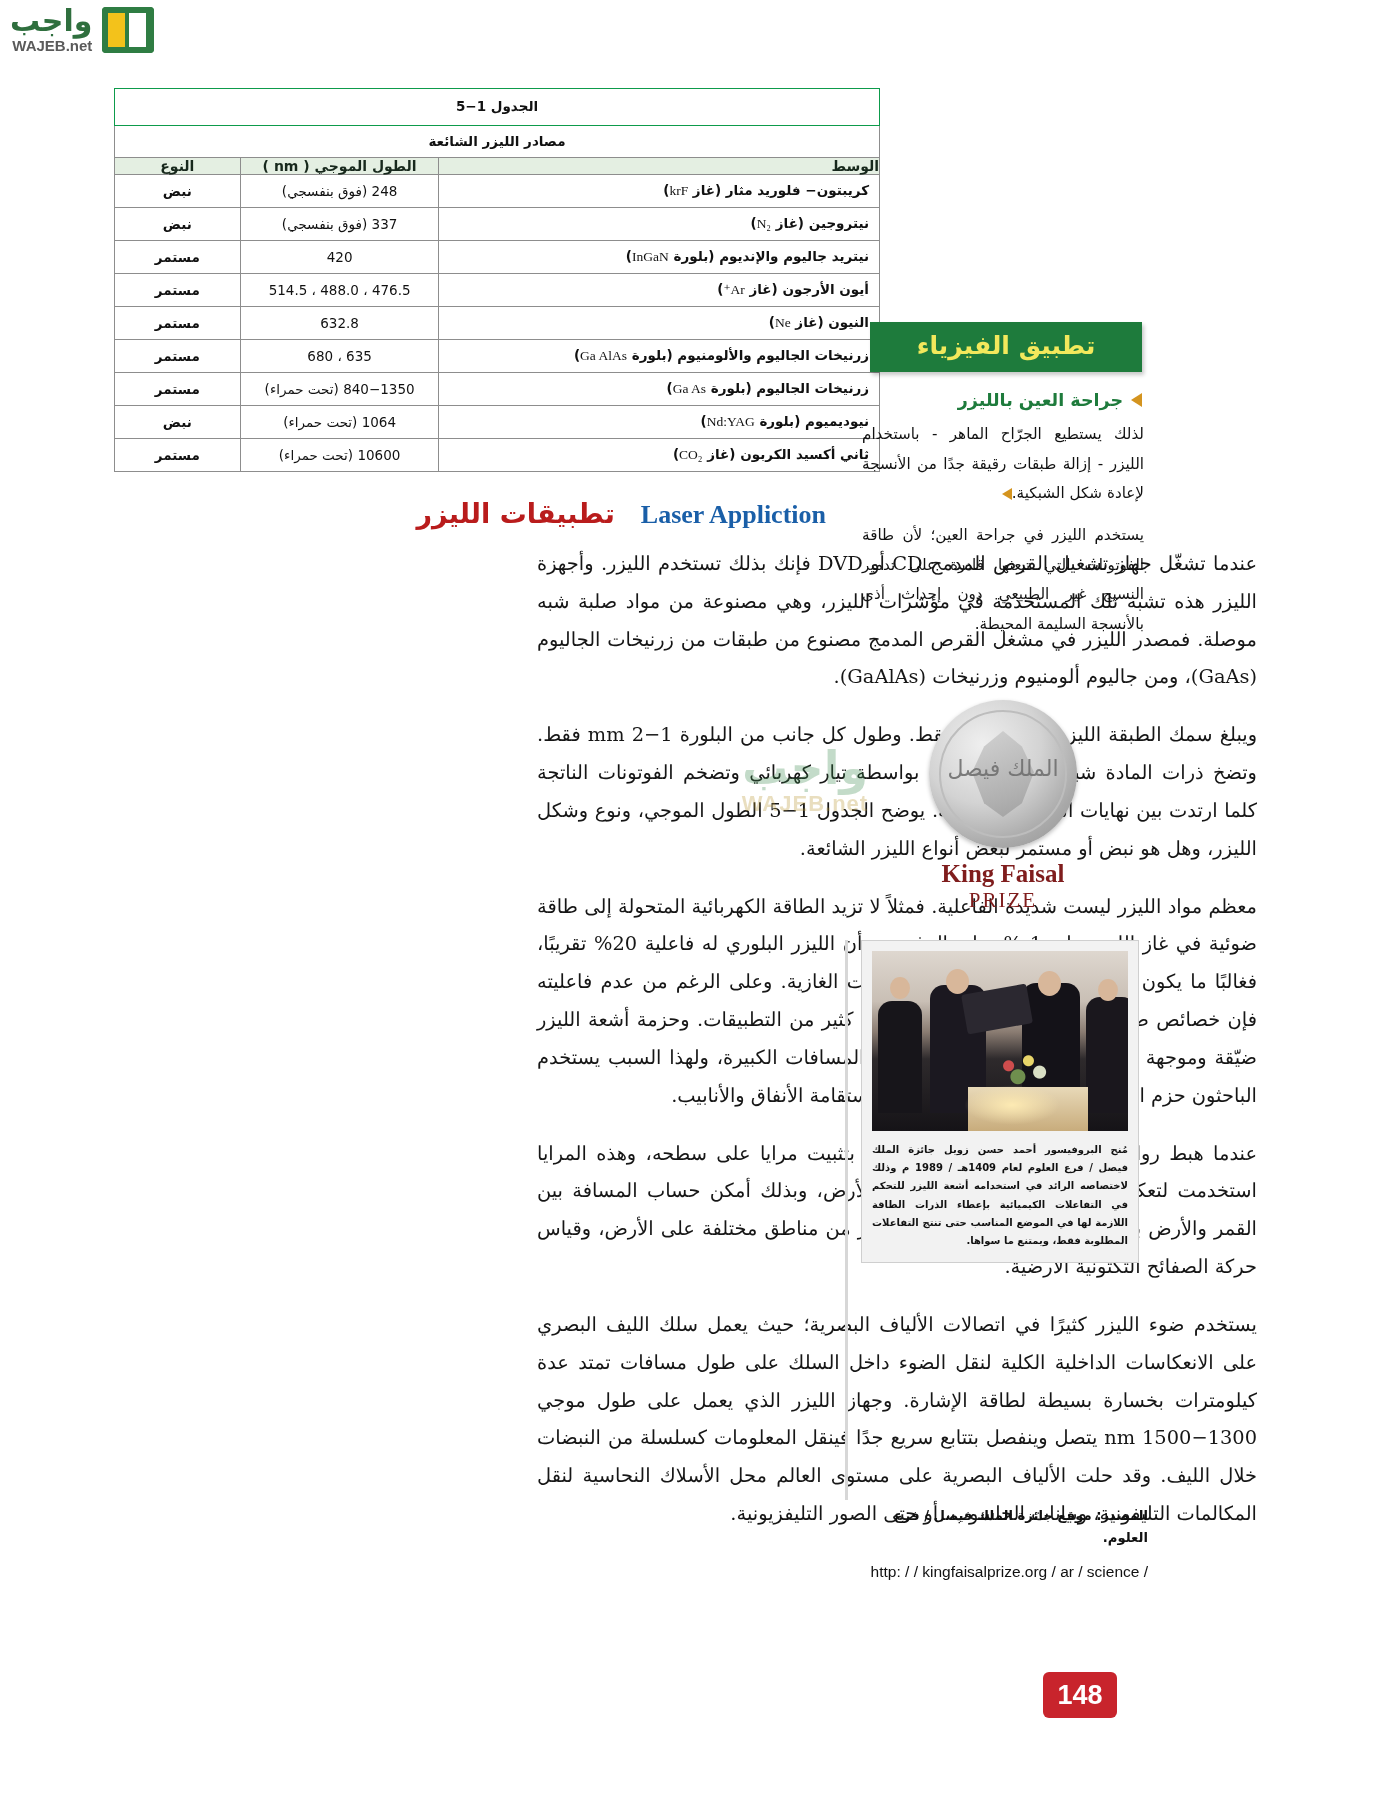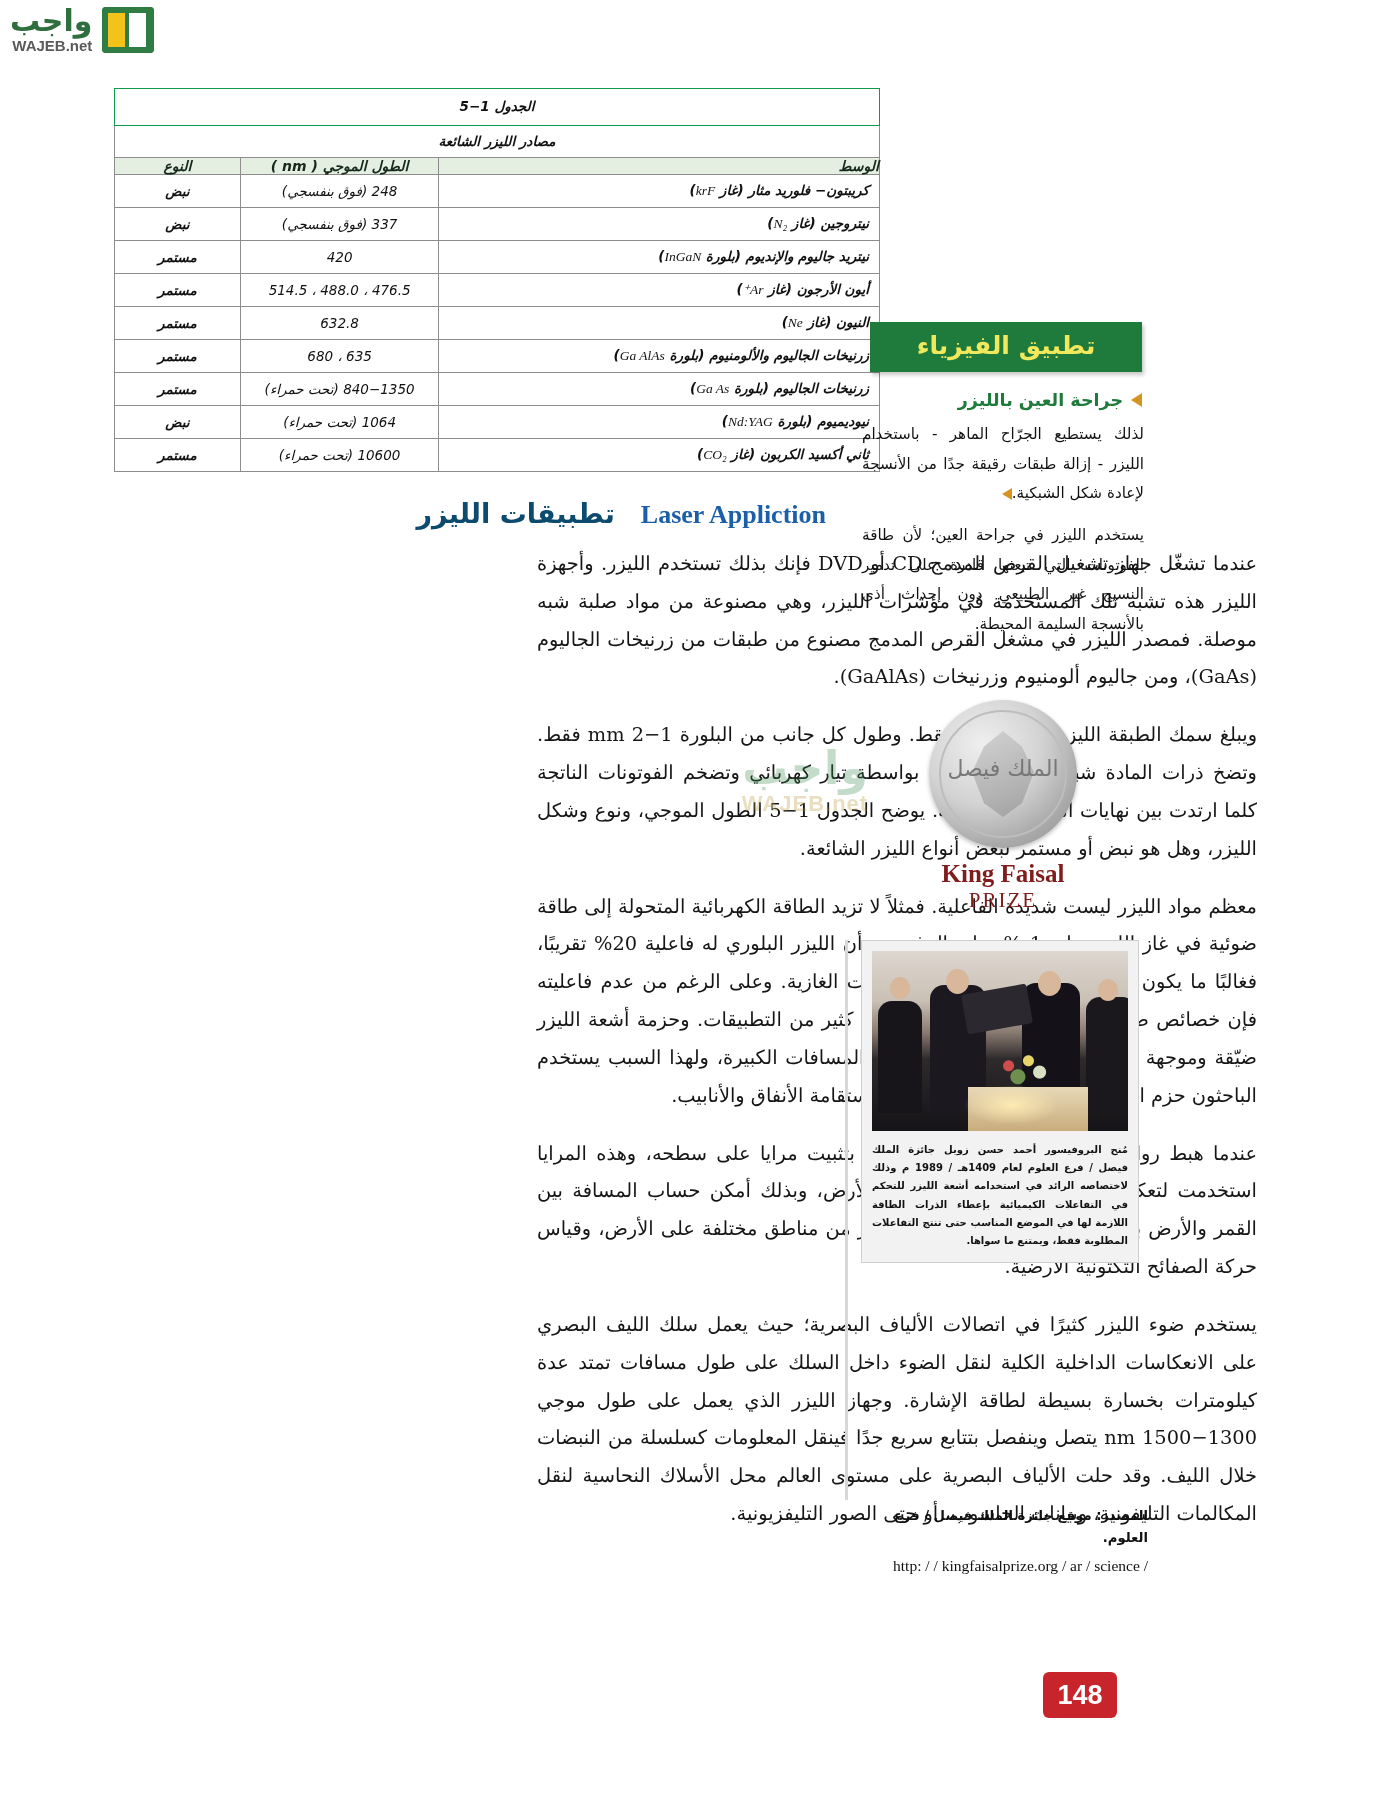--- a/index.html
+++ b/index.html
@@ -66,21 +66,20 @@
     width: 17px; height: 34px;
     background: #ffffff;
   }
 
   
   .table-wrap {
     position: absolute;
     top: 88px;
     left: 114px;
     width: 766px;
-    font-style: italic;
   }
   table.laser {
     width: 100%;
     border-collapse: collapse;
     font-family: "DejaVu Sans", sans-serif;
   }
   table.laser td, table.laser th {
     border: 1px solid #8d8d8d;
     padding: 0;
   }
@@ -143,21 +142,21 @@
     display: flex;
     flex-direction: row;
     align-items: baseline;
     justify-content: flex-start;
     gap: 26px;
   }
   .sec-head-ar {
     font-family: "DejaVu Sans", sans-serif;
     font-weight: bold;
     font-size: 27px;
-    color: #0c4a6e;
+    color: #b91c1c;
     white-space: nowrap;
   }
   .sec-head-en {
     font-family: "Liberation Serif", serif;
     font-weight: bold;
     font-size: 26px;
     color: #1a5fa8;
     white-space: nowrap;
     direction: ltr;
   }
@@ -416,25 +415,25 @@
     text-align: right;
     font-family: "DejaVu Sans", sans-serif;
     font-weight: bold;
     font-size: 13.2px;
     color: #111111;
     line-height: 1.7;
   }
   .source-url {
     direction: ltr;
     text-align: right;
-    font-family: Liberation Serif, serif;
+    font-family: Liberation Sans, sans-serif;
     font-weight: normal;
     font-size: 15.5px;
     color: #111111;
-    margin-top: 3px;
+    margin-top: 9px;
   }
 
   
   .page-num {
     position: absolute;
     bottom: 82px; left: 1043px;
     width: 74px; height: 46px;
     background: #c8242c;
     color: #ffffff;
     font-family: "Liberation Sans", sans-serif;

